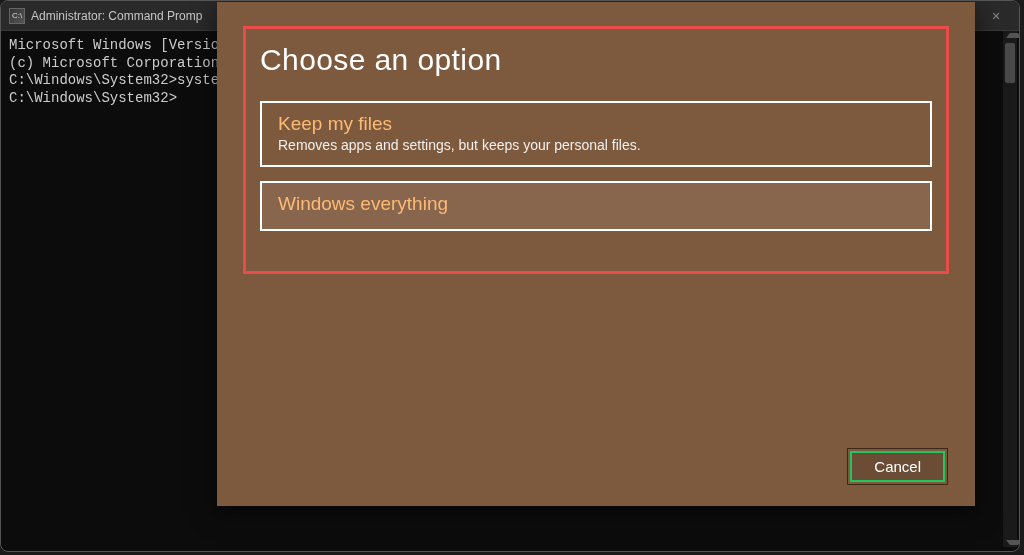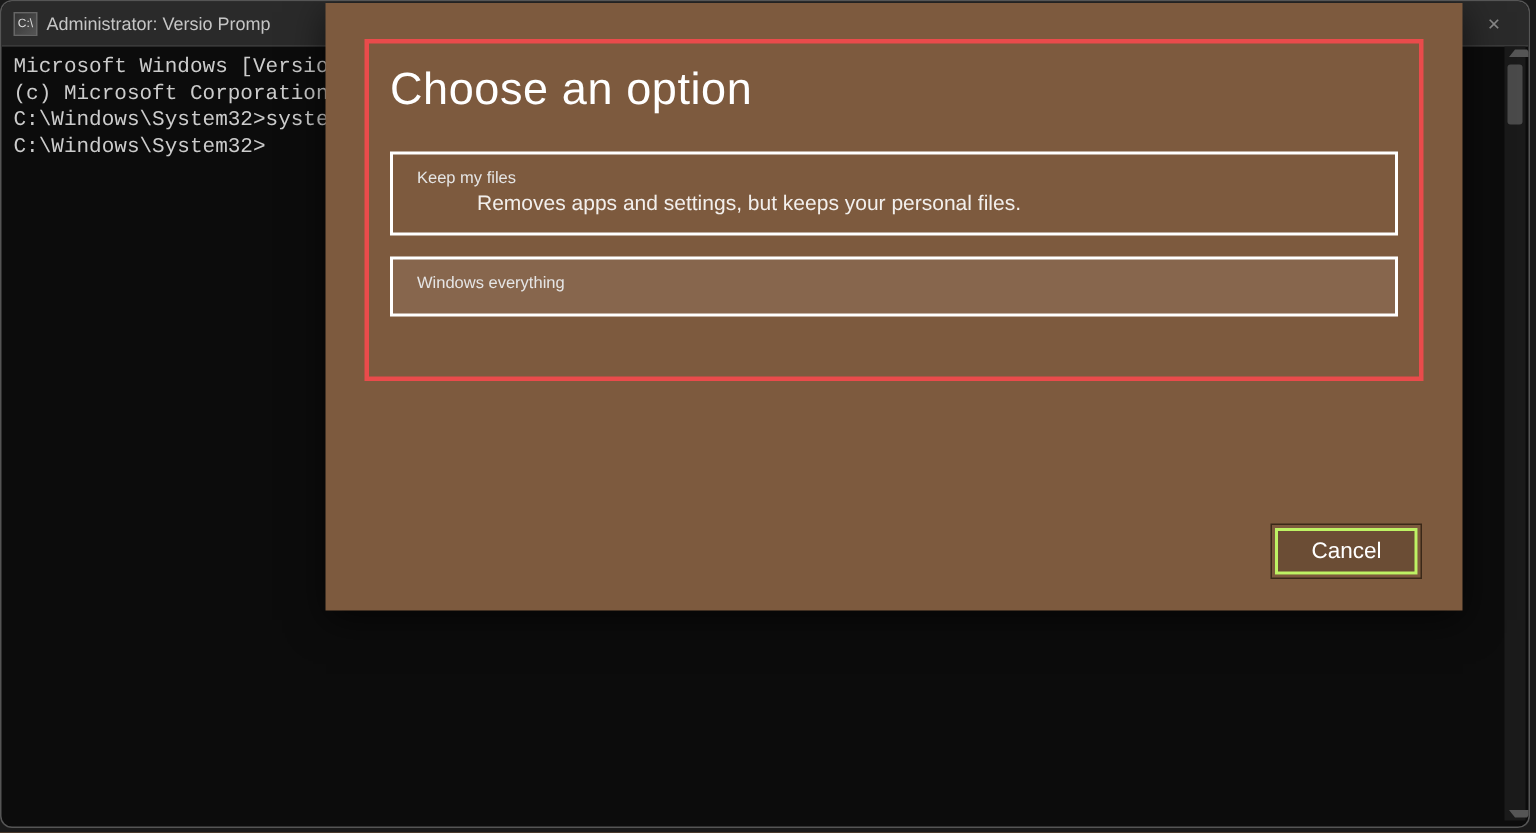--- a/index.html
+++ b/index.html
@@ -115,21 +115,21 @@
       width: 10px;
       height: 40px;
       background: #4a4a4a;
       border-radius: 2px;
     }
     .dialog {
       position: absolute;
       left: 216px;
       top: 1px;
       width: 758px;
-      height: 405px;
+      height: 504px;
       background: #7d5a3e;
       box-shadow: 0 6px 24px rgba(0,0,0,0.6);
     }
     .dialog-inner {
       padding: 22px 26px;
     }
     .highlight-box {
       border: 3px solid #ea4b4b;
       padding: 0px 14px 26px 14px;
       margin-top: 2px;
@@ -145,53 +145,52 @@
       border: 2px solid #fff;
       padding: 10px 16px 12px 16px;
       margin-bottom: 14px;
       cursor: pointer;
       background: rgba(255,255,255,0);
     }
     .option-btn.hover {
       background: rgba(255,255,255,0.08);
     }
     .option-title {
-      color: #e5e5e5;
-      font-size: 11px;
+      color: #fdba74;
+      font-size: 19px;
       font-weight: 400;
       margin-bottom: 2px;
     }
     .option-desc {
       color: rgba(255,255,255,0.9);
       font-size: 14px;
       font-weight: 300;
-      margin-left: 40px;
     }
     .cancel-btn {
       position: absolute;
       right: 30px;
       bottom: 24px;
-      border: 2px solid #bef264;
+      border: 2px solid #22c55e;
       outline: 1px solid #3a2818;
       outline-offset: 2px;
       color: #fff;
       background: rgba(0,0,0,0.14);
       font-size: 15px;
       padding: 5px 22px;
       cursor: pointer;
       font-family: inherit;
     }
   </style>
 </head>
 <body>
 
 <div class="window-frame">
   <div class="title-bar">
     <div class="title-icon">C:\</div>
-    <div class="title-text">Administrator: Versio Promp</div>
+    <div class="title-text">Administrator: Command Promp</div>
     <div class="win-controls">
       <div class="win-btn">─</div>
       <div class="win-btn">□</div>
       <div class="win-btn">✕</div>
     </div>
   </div>
   <div class="terminal-body">
     <div class="terminal-line">Microsoft Windows [Versio</div>
     <div class="terminal-line">(c) Microsoft Corporation</div>
     <div class="terminal-line"></div>

